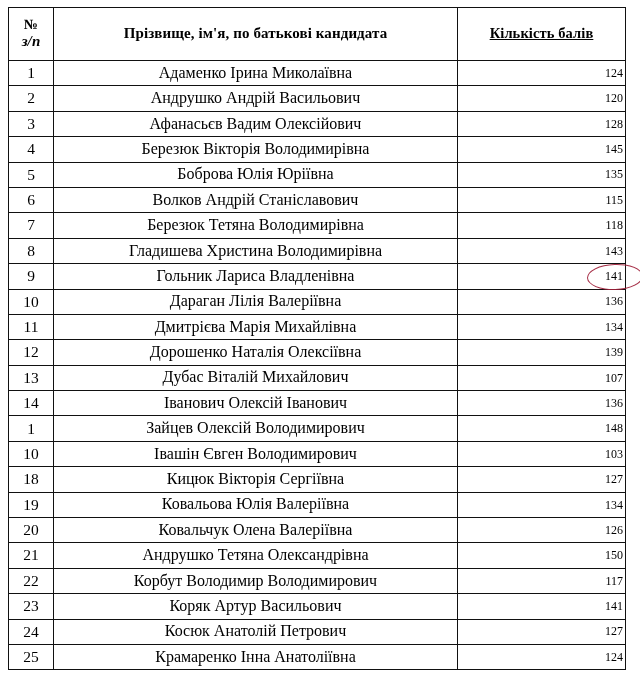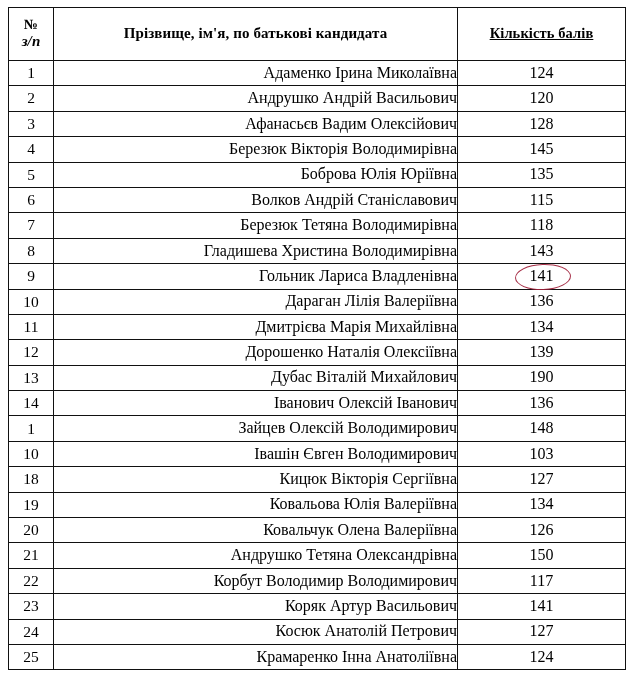--- a/index.html
+++ b/index.html
@@ -73,28 +73,28 @@
   tbody td {
     font-size: 16px;
     line-height: 1.05;
     height: 24.4px;
   }
   td.cell-num {
     text-align: center;
     font-size: 15.5px;
   }
   td.cell-name {
-    text-align: right;
+    text-align: center;
     padding-left: 7px;
     white-space: nowrap;
     overflow: hidden;
   }
   td.cell-score {
-    text-align: center;
-    font-size: 16px;
+    text-align: right;
+    font-size: 12px;
   }
 
   
   .score-wrap {
     position: relative;
     display: inline-block;
     padding: 0 2px;
   }
   .score-wrap .ellipse {
     position: absolute;
@@ -210,21 +210,21 @@
           <td class="cell-score"><span class="score-wrap plain"><span>134</span></span></td>
         </tr>
         <tr>
           <td class="cell-num">12</td>
           <td class="cell-name">Дорошенко Наталія Олексіївна</td>
           <td class="cell-score"><span class="score-wrap plain"><span>139</span></span></td>
         </tr>
         <tr>
           <td class="cell-num">13</td>
           <td class="cell-name">Дубас Віталій Михайлович</td>
-          <td class="cell-score"><span class="score-wrap plain"><span>190</span></span></td>
+          <td class="cell-score"><span class="score-wrap plain"><span>107</span></span></td>
         </tr>
         <tr>
           <td class="cell-num">14</td>
           <td class="cell-name">Іванович Олексій Іванович</td>
           <td class="cell-score"><span class="score-wrap plain"><span>136</span></span></td>
         </tr>
         <tr>
           <td class="cell-num">1</td>
           <td class="cell-name">Зайцев Олексій Володимирович</td>
           <td class="cell-score"><span class="score-wrap plain"><span>148</span></span></td>

